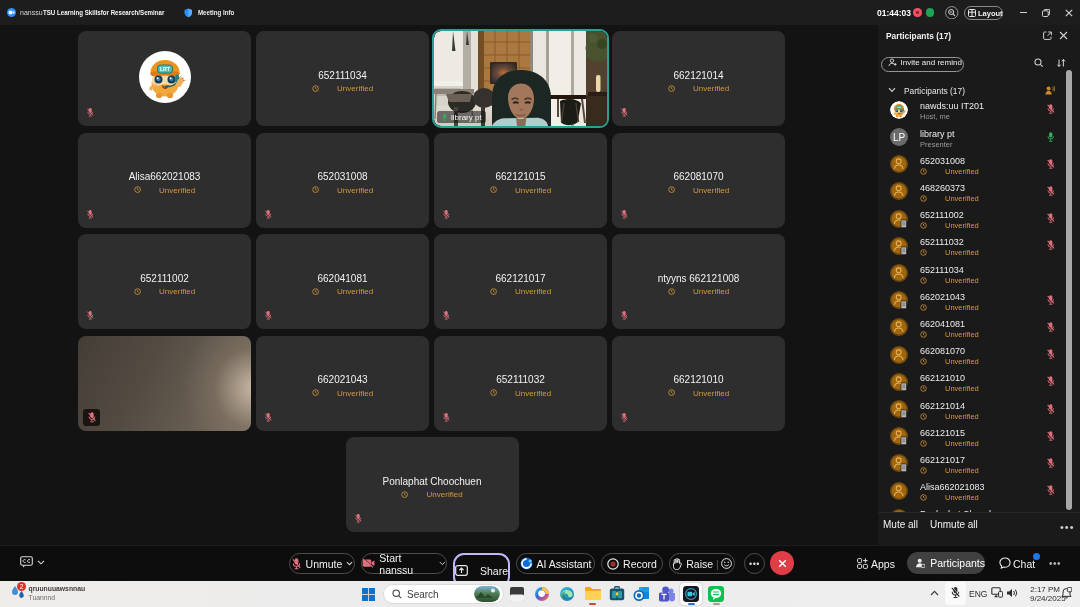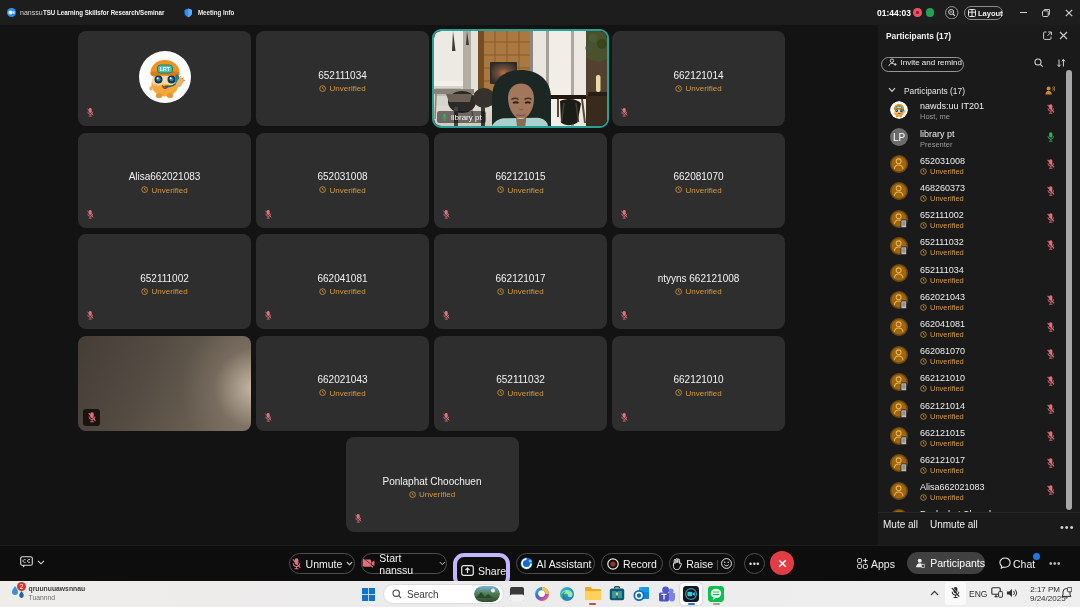--- a/index.html
+++ b/index.html
@@ -1,21 +1,21 @@
 <!DOCTYPE html>
 <html><head><meta charset="utf-8">
 <style>
 *{margin:0;padding:0;box-sizing:border-box}
 html,body{width:1080px;height:607px;overflow:hidden}
 body{position:relative;font-family:"Liberation Sans",sans-serif;background:#141414}
 .ab{position:absolute}
 svg{display:block}
 .tile{position:absolute;width:173px;height:95px;background:#2e2e2e;border-radius:8px}
 .tn{position:absolute;left:0;right:0;top:39.5px;text-align:center;color:#f2f2f2;font-size:10px;line-height:10px;white-space:nowrap}
-.unv{display:inline-flex;align-items:center;gap:3px;color:#d59a3d}
+.unv{display:inline-flex;align-items:center;gap:18px;color:#d59a3d}
 .tu{position:absolute;left:0;right:0;top:53px;text-align:center}
 .tu .unv{vertical-align:top}
 .tmic{position:absolute;left:8px;bottom:8px}
 .prow{position:absolute;left:878px;width:202px;height:27.2px}
 .pav{position:absolute;left:12px;top:4.5px}
 .pnm{position:absolute;left:42px;top:5px;font-size:9px;color:#ececec;white-space:nowrap}
 .psub{position:absolute;left:42px;top:16px;font-size:7.5px;color:#9a9a9a;white-space:nowrap}
 .pmic{position:absolute;left:168px;top:7px}
 </style></head><body>
 <div class="ab" style="left:0;top:0;width:1080px;height:25px;background:#1d1d1d"></div>
@@ -951,21 +951,21 @@
 <rect x="0.8" y="1.4" width="9.6" height="8.2" rx="1.6" fill="#e0707c"></rect>
 <path d="M10.8 4.4l3.2-2v6.4l-3.2-2z" fill="#e0707c"></path>
 <path d="M1.4 1.2l11 9" stroke="#e0707c" stroke-width="1.4"></path>
 <path d="M1.4 1.2l11 9" stroke="#0d0d0d" stroke-width="0.6" transform="translate(0.8,-0.8)"></path>
     </svg>
     <span>Start nanssu</span>
     <svg width="7" height="5" viewBox="0 0 8 5" style="display:block">
       <path d="M1 .8l3 3 3-3" stroke="#d0d0d0" stroke-width="1.2" fill="none"></path>
     </svg>
   </div>
-<div class="ab" style="left:453px;top:553px;width:57px;height:35px;border:4px solid #c4b5fd;background:transparent;border-radius:11px;display:flex;align-items:center;justify-content:flex-end;gap:4px;color:#f2f2f2;font-size:10.5px">
+<div class="ab" style="left:453px;top:553px;width:57px;height:35px;border:2px solid #c4b5fd;background:transparent;border-radius:11px;display:flex;align-items:center;justify-content:space-between;gap:4px;color:#f2f2f2;font-size:10.5px">
     <svg width="13" height="11" viewBox="0 0 13 11" style="display:block">
       <rect x="0.7" y="0.7" width="11.6" height="9.6" rx="2" stroke="#e8e8e8" stroke-width="1.2" fill="none"></rect>
       <path d="M6.5 8V3.4M4.4 5.2L6.5 3l2.1 2.2" stroke="#e8e8e8" stroke-width="1.2" fill="none"></path>
     </svg>
     <span>Share</span>
   </div>
 <div class="ab" style="left:516px;top:553px;width:79px;height:21px;border:1px solid #4d4d4d;background:transparent;border-radius:11px;display:flex;align-items:center;justify-content:center;gap:4px;color:#f2f2f2;font-size:10.5px">
     <svg width="13" height="13" viewBox="0 0 13 13" style="display:block">
       <circle cx="6.5" cy="6.5" r="6" fill="#0e6ad4"></circle>
       <path d="M6.5 2a4.5 4.5 0 1 0 4.5 4.5" stroke="#fff" stroke-width="1.8" fill="none"></path>

